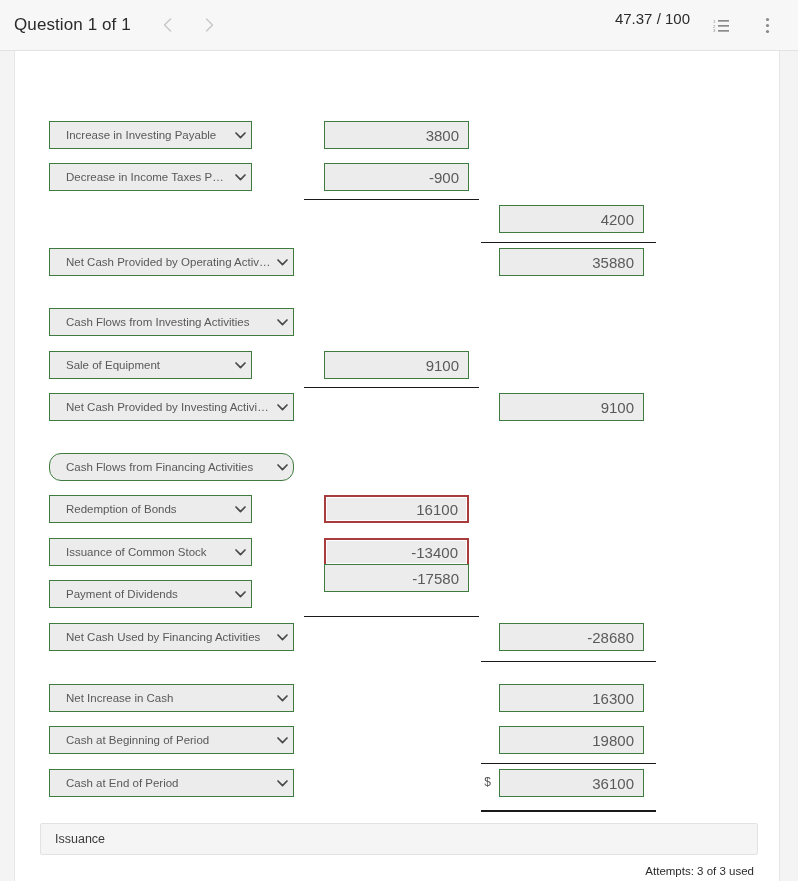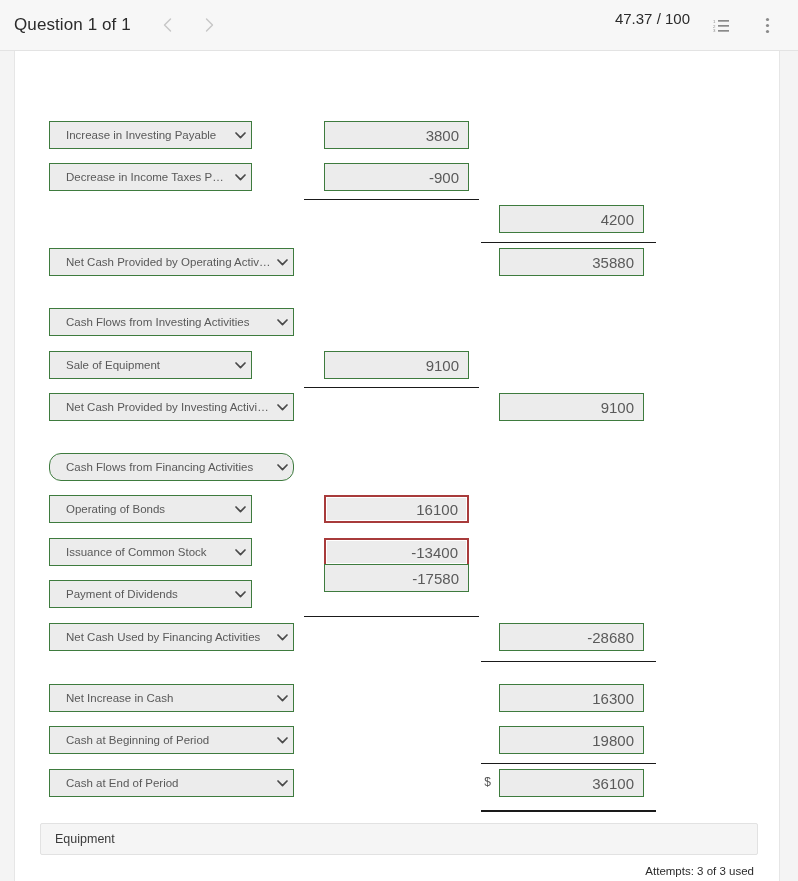--- a/index.html
+++ b/index.html
@@ -245,21 +245,21 @@
       <div class="num" style="left: 484px; top: 342px;">9100</div>
       <div class="sel wide" style="left: 34px; top: 402px; border-radius: 12px;">
         <span class="lbl">Cash Flows from Financing Activities</span>
         <span class="chev">
           <svg width="11" height="7" viewBox="0 0 11 7">
             <path d="M1 1 L5.5 5.6 L10 1" fill="none" stroke="#4a4a4a" stroke-width="1.7" stroke-linecap="round" stroke-linejoin="round"></path>
           </svg>
         </span>
       </div>
       <div class="sel narrow" style="left: 34px; top: 444px;">
-        <span class="lbl">Operating of Bonds</span>
+        <span class="lbl">Redemption of Bonds</span>
         <span class="chev">
           <svg width="11" height="7" viewBox="0 0 11 7">
             <path d="M1 1 L5.5 5.6 L10 1" fill="none" stroke="#4a4a4a" stroke-width="1.7" stroke-linecap="round" stroke-linejoin="round"></path>
           </svg>
         </span>
       </div>
       <div class="num err" style="left: 309px; top: 444px;">16100</div>
       <div class="sel narrow" style="left: 34px; top: 487px;">
         <span class="lbl">Issuance of Common Stock</span>
         <span class="chev">
@@ -312,17 +312,17 @@
             <path d="M1 1 L5.5 5.6 L10 1" fill="none" stroke="#4a4a4a" stroke-width="1.7" stroke-linecap="round" stroke-linejoin="round"></path>
           </svg>
         </span>
       </div>
       <div class="dollar" style="left: 464px; top: 724px;">$</div>
       <div class="num" style="left: 484px; top: 718px;">36100</div>
     </div>
 
 
   <div class="panel" id="panel-solution" style="top:772px">
-    <span>Equipment</span>
+    <span>Issuance</span>
   </div>
 
   <div class="attempts" style="top:814px">Attempts: 3 of 3 used</div>
 </div>
 
 </body></html>

